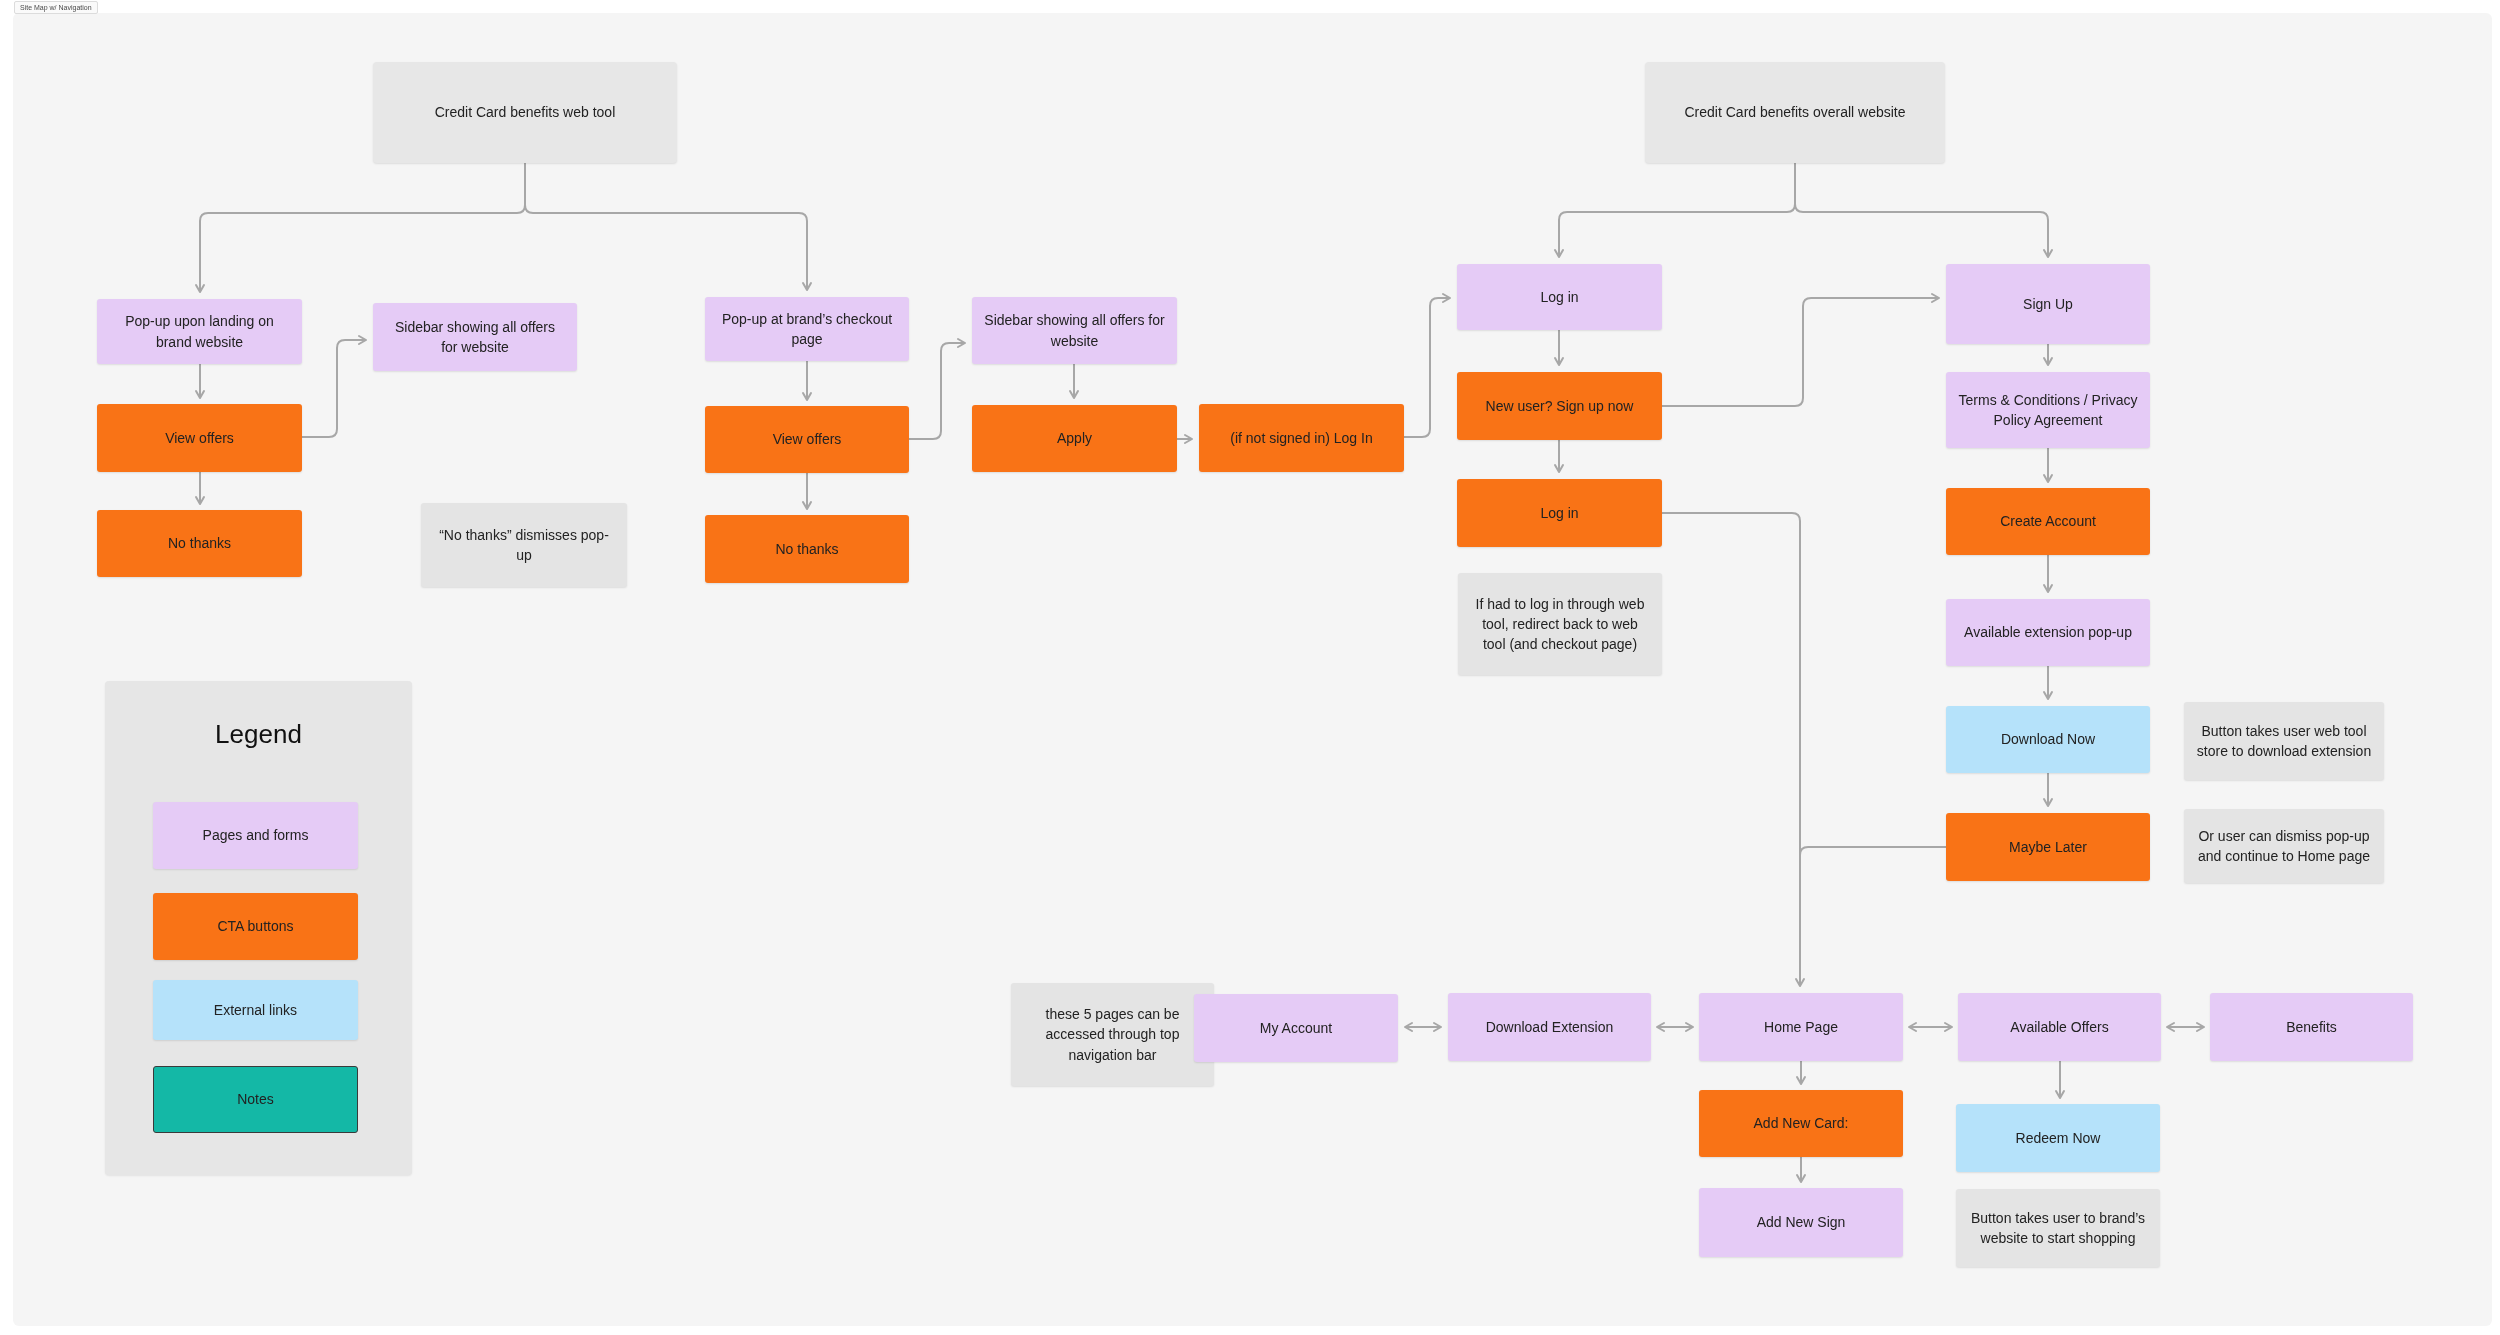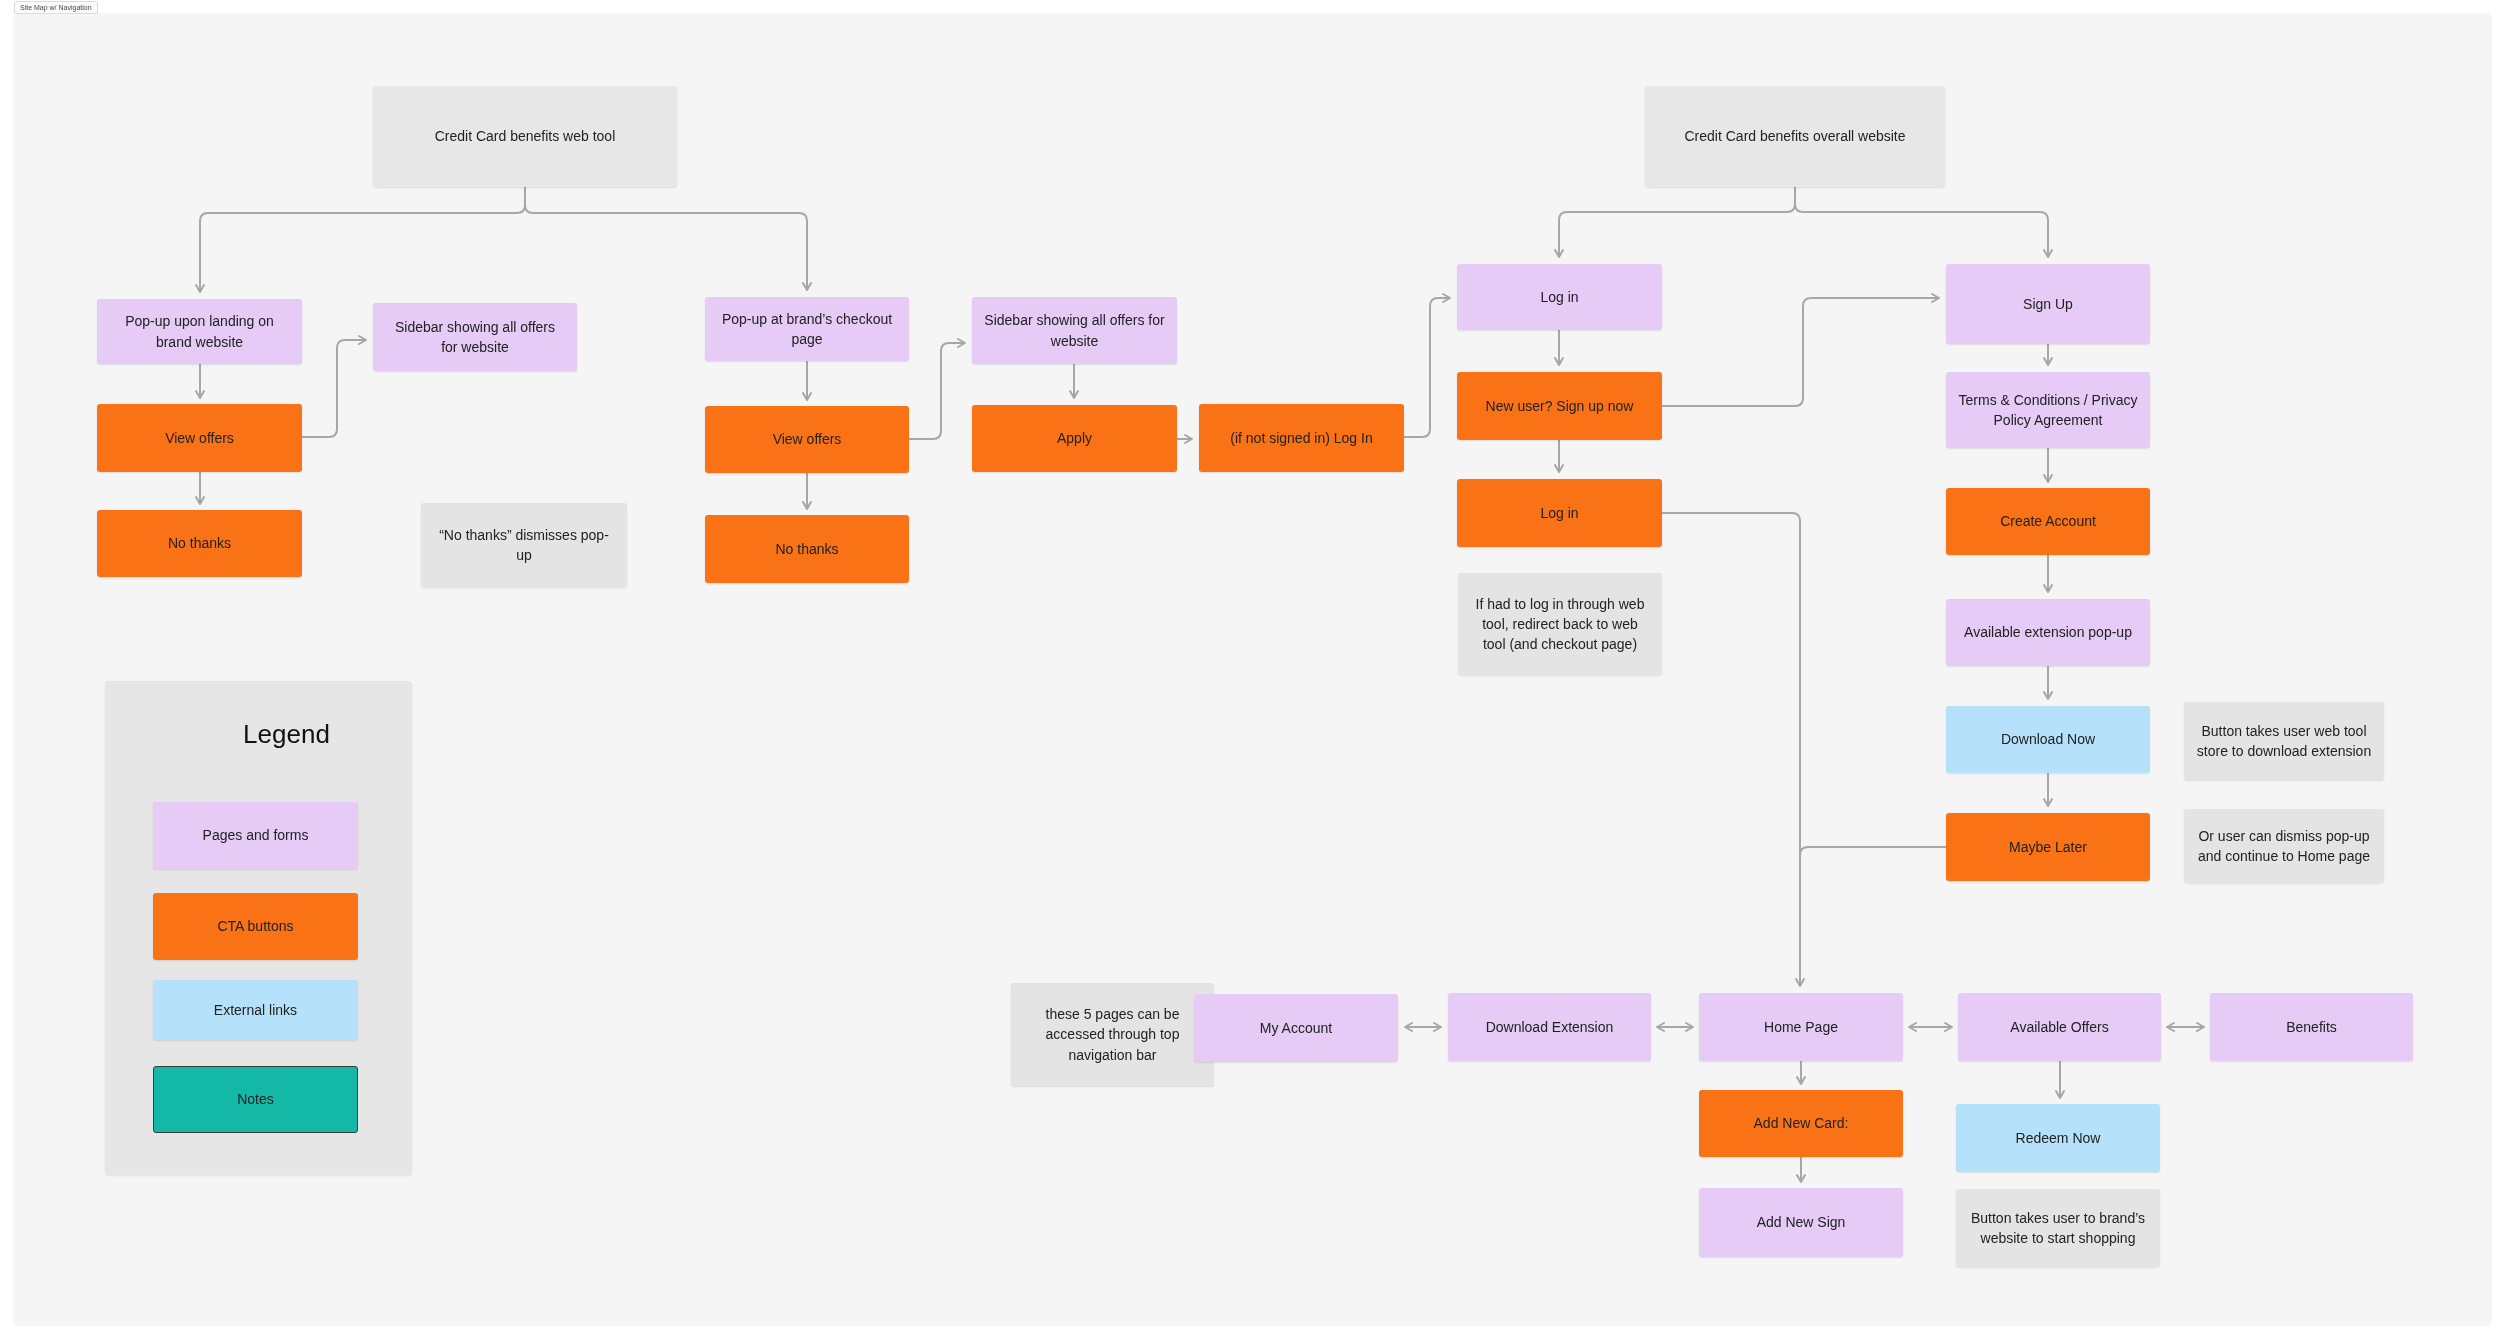--- a/index.html
+++ b/index.html
@@ -10,23 +10,23 @@
   .chip{position:absolute;left:14px;top:1px;height:11px;display:flex;align-items:center;
         padding:0 5px;font-size:7px;color:#4a4a4a;background:#fafafa;
         border:1px solid #dcdcdc;border-radius:2px;white-space:nowrap;}
   .node{position:absolute;display:flex;align-items:center;justify-content:center;
         text-align:center;font-size:14px;line-height:1.45;border-radius:3px;
         padding:5px 12px;box-sizing:border-box;box-shadow:0 1px 2px rgba(0,0,0,.10);}
   .page-box{background:#E5CBF6;}
   .cta{background:#f97316;}
   .ext{background:#B5E2FA;}
   .note{background:#E4E4E4;}
-  .root{background:#E7E7E7;border-radius:4px;margin-top:24px;}
+  .root{background:#E7E7E7;border-radius:4px;}
   .panel{position:absolute;background:#E6E6E6;border-radius:4px;box-shadow:0 1px 2px rgba(0,0,0,.08);}
-  .legend-title{position:absolute;width:307px;text-align:center;font-size:26px;color:#111;padding-left:28px;}
+  .legend-title{position:absolute;width:307px;text-align:center;font-size:26px;color:#111;}
   .notes-key{background:#14b8a6;border:1.5px solid #3a3a3a;box-shadow:none;}
   .wires{position:absolute;left:0;top:0;pointer-events:none;}
   .wires path{stroke:#A7A7A7;stroke-width:2;fill:none;}
 </style>
 </head>
 <body>
 
 <div class="stage">
   <div class="canvas"></div>
   <div class="chip">Site Map w/ Navigation</div>

